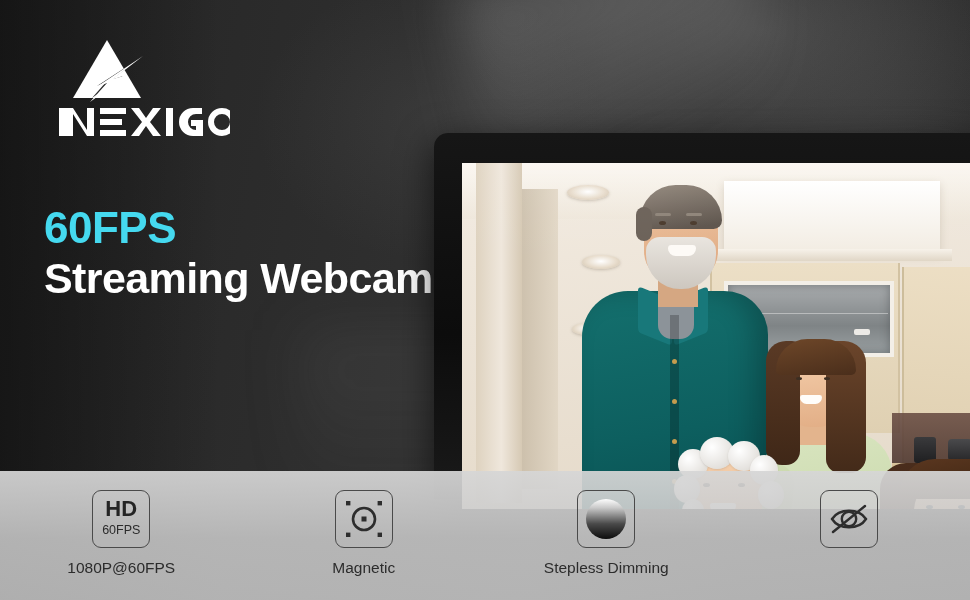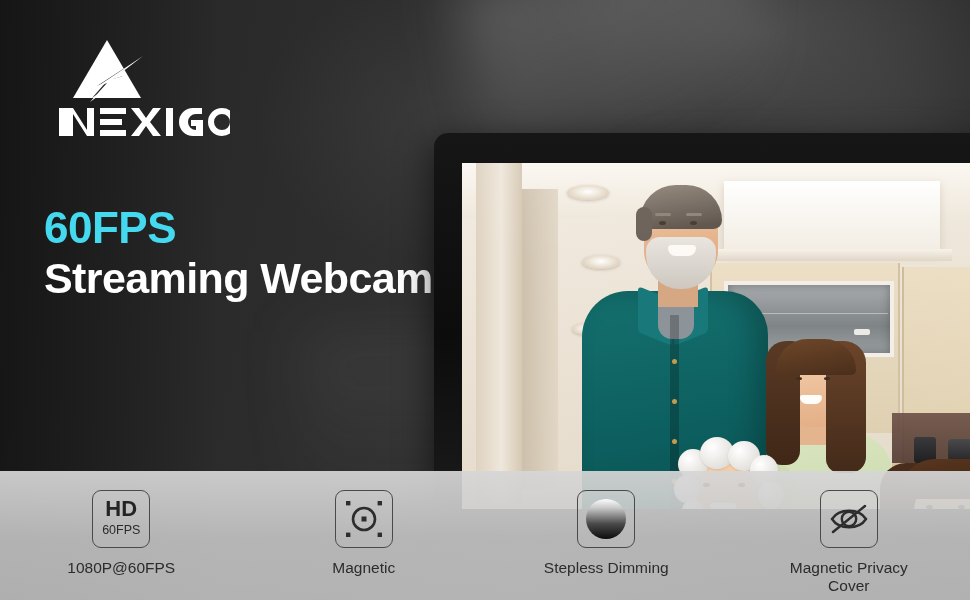--- a/index.html
+++ b/index.html
@@ -552,17 +552,16 @@
     </div>
 
     <div class="feature">
       <div class="f-icon">
         <svg width="42" height="36" viewBox="0 0 42 36">
           <path d="M4 18 C11 7 31 7 38 18 C31 29 11 29 4 18 Z" fill="none" stroke="#2d2d2d" stroke-width="2.4"></path>
           <circle cx="21" cy="18" r="7.2" fill="none" stroke="#2d2d2d" stroke-width="2.4"></circle>
           <line x1="5" y1="31" x2="37" y2="5" stroke="#2d2d2d" stroke-width="2.4" stroke-linecap="round"></line>
         </svg>
       </div>
-      <div class="f-label">Magnetic Privacy Cover</div>
     </div>
 
   </div>
 </div>
 
 </body></html>

